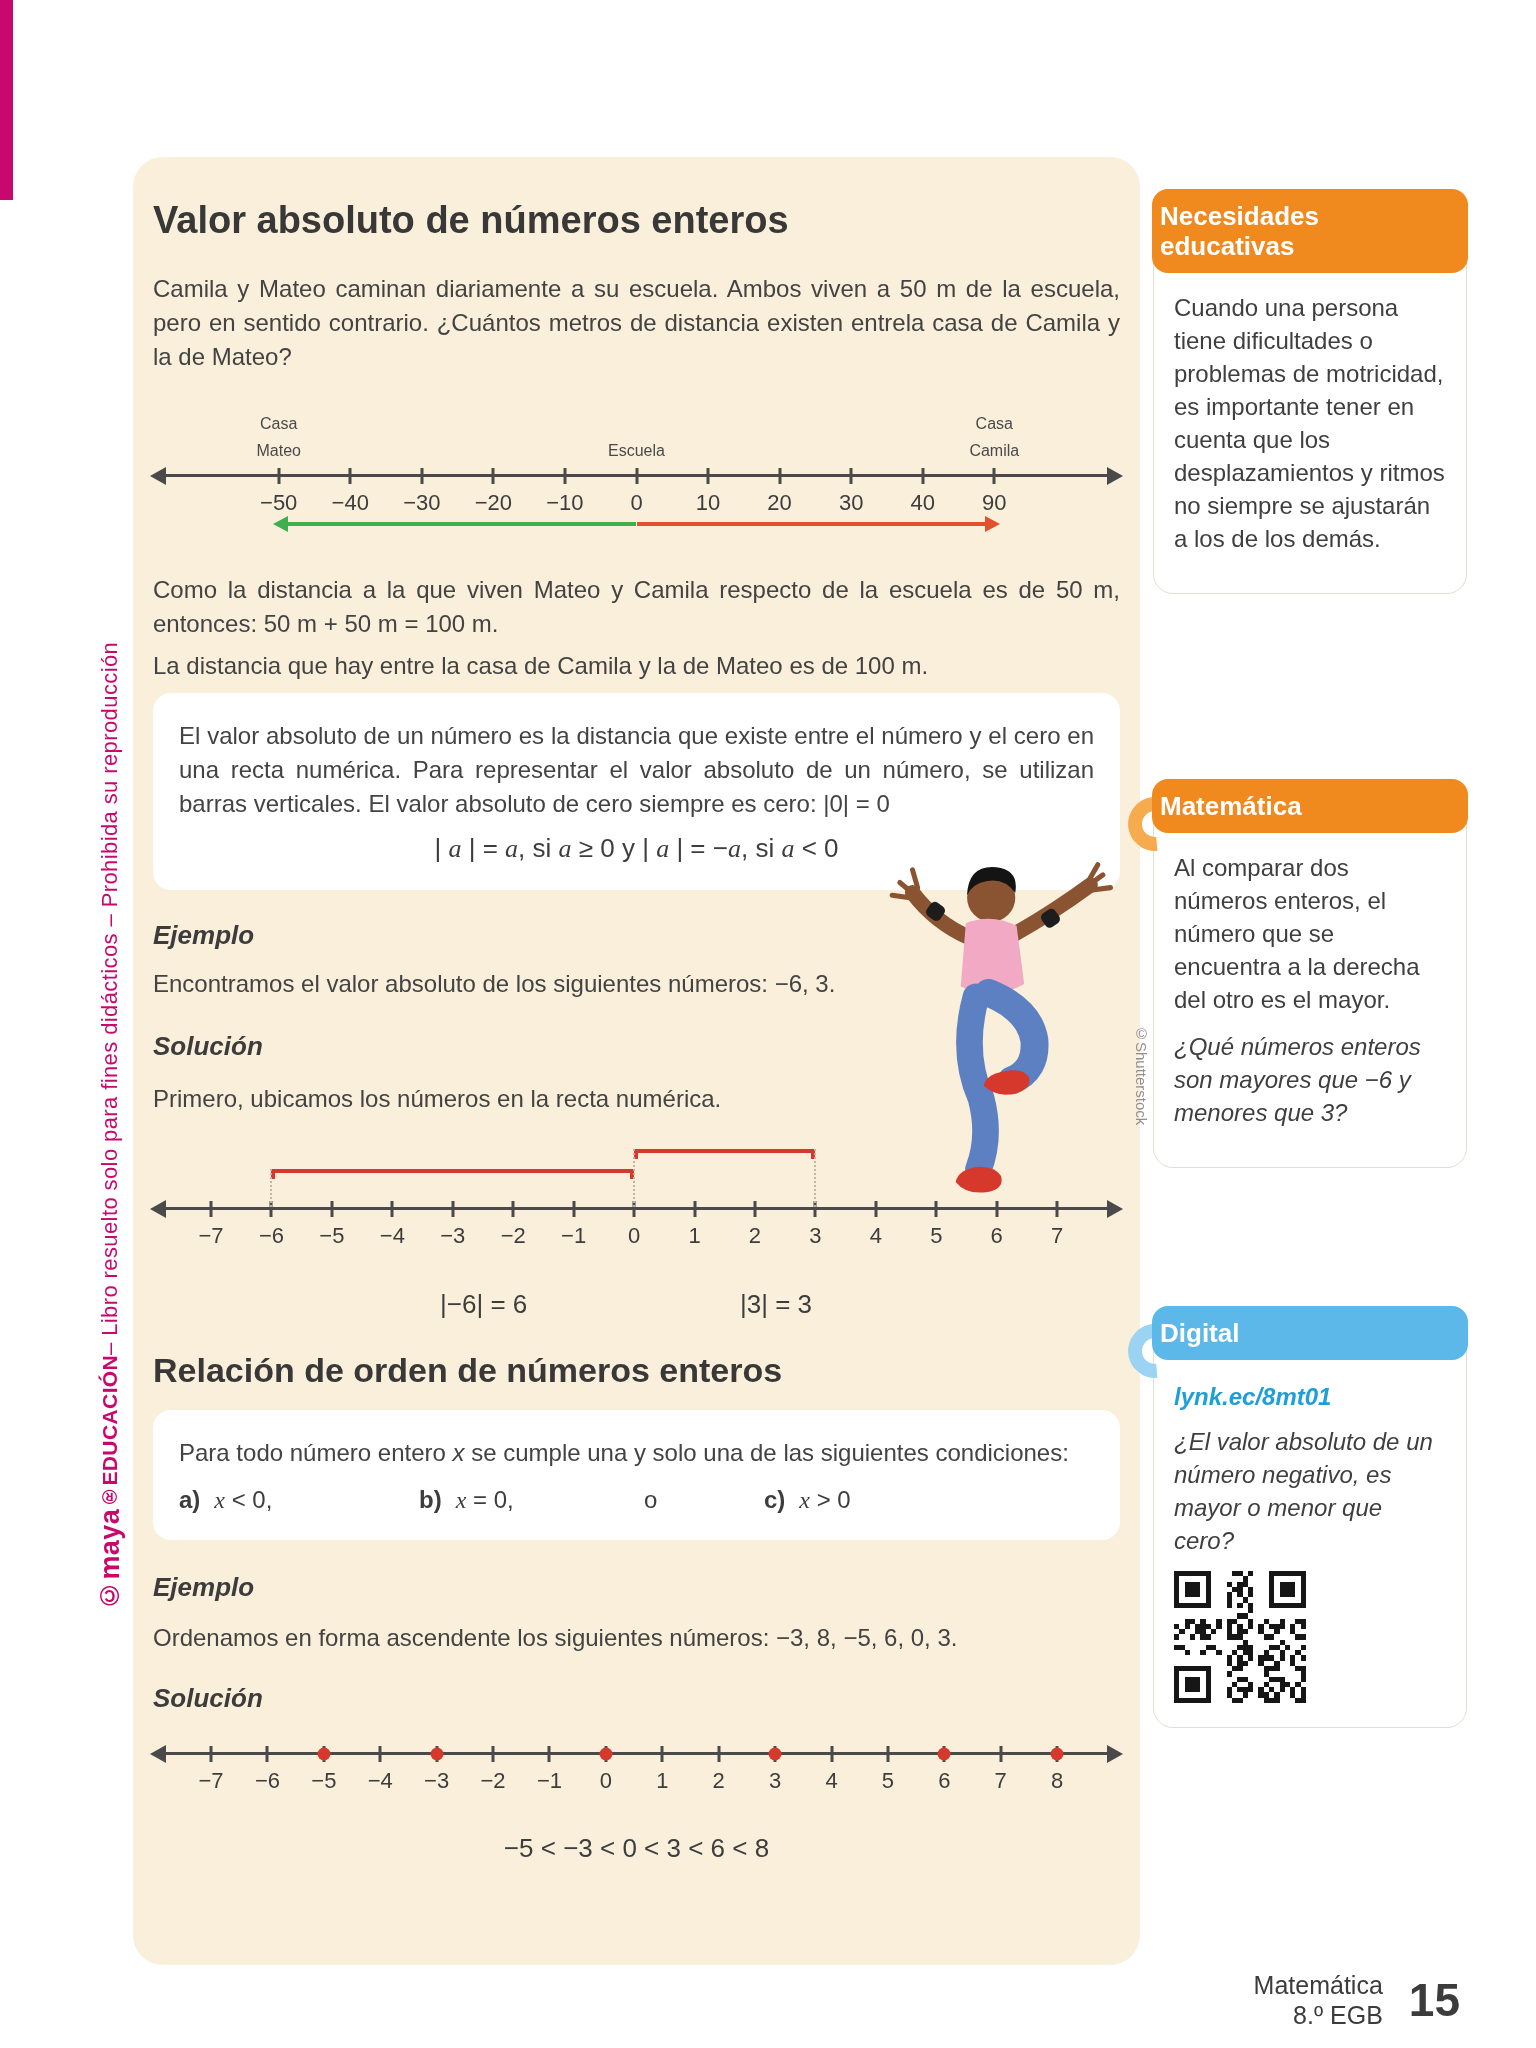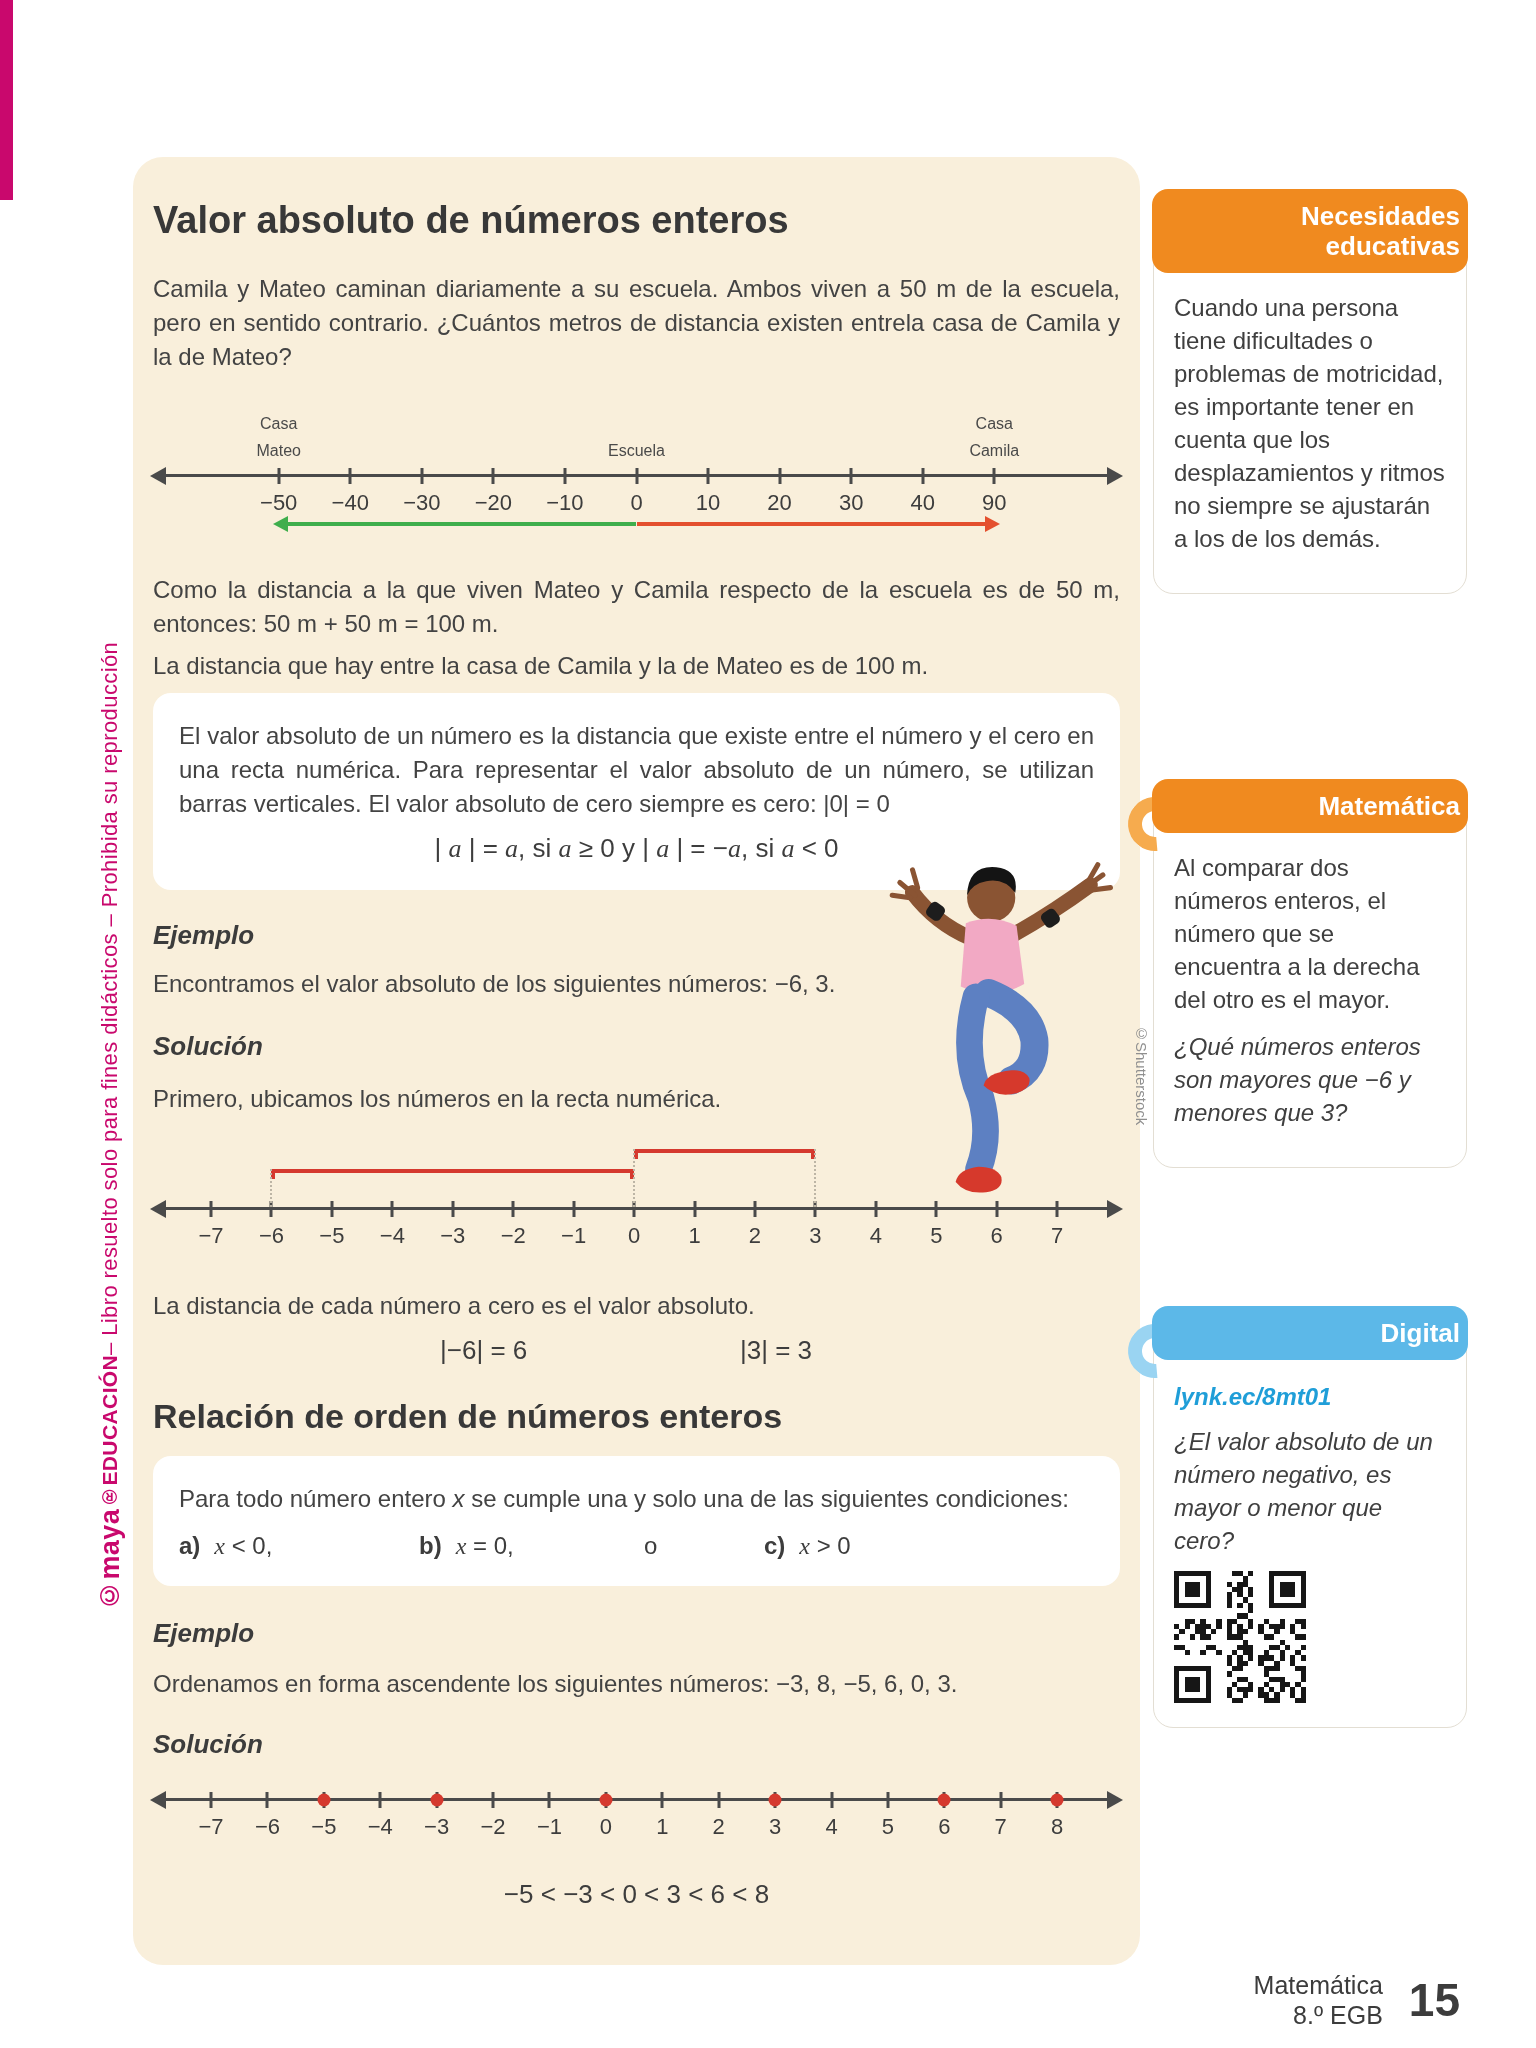--- a/index.html
+++ b/index.html
@@ -65,21 +65,21 @@
   .opt.w2{width:225px;}
   .opt.w3{width:120px;}
 
   .dancer{position:absolute;left:727px;top:690px;width:270px;height:368px;z-index:5;}
   .shutterstock{position:absolute;left:1000px;top:868px;writing-mode:vertical-rl;font-size:15px;color:#8f8f8f;z-index:6;}
 
   
   .side-card{position:absolute;left:1153px;width:314px;background:#fff;border:1.5px solid #e3ded3;
       border-radius:20px;box-sizing:border-box;}
   .side-badge{position:relative;z-index:2;background:var(--orange);border-radius:16px;color:#fff;
-      font-weight:bold;font-size:26px;line-height:30px;text-align:right;padding:12px 8px;
+      font-weight:bold;font-size:26px;line-height:30px;text-align:left;padding:12px 8px;
       margin:-2px -2px 12px -2px;}
   .side-badge.blue{background:var(--blue);}
   .c-icon{position:absolute;width:54px;height:54px;border-radius:50%;box-sizing:border-box;
       border:14px solid var(--orange-light);border-right-color:transparent;transform:rotate(40deg);
       left:-26px;top:16px;z-index:1;}
   .c-icon.blue{border-color:var(--blue-light);border-right-color:transparent;}
   .side-body{padding:6px 20px 24px 20px;font-size:24px;line-height:33px;color:#3f3f3f;}
   .side-body p{margin:0 0 14px 0;}
   .side-body .q{font-style:italic;}
   .digital-link{display:block;color:var(--link-blue);font-style:italic;font-weight:bold;
@@ -198,21 +198,20 @@
         <div class="nl-tick" style="left: 93.5%; top: 80px;"></div>
         <div class="nl-tlabel" style="left: 93.5%; top: 102px;">7</div>
         <div class="nl-bracket" style="left: 12.25%; width: 37.5%; top: 48px;"></div>
         <div class="nl-dotv" style="left: 12.25%; top: 48px; height: 38px;"></div>
         <div class="nl-dotv" style="left: 49.75%; top: 48px; height: 38px;"></div>
         <div class="nl-bracket" style="left: 49.75%; width: 18.75%; top: 28px;"></div>
         <div class="nl-dotv" style="left: 49.75%; top: 28px; height: 58px;"></div>
         <div class="nl-dotv" style="left: 68.5%; top: 28px; height: 58px;"></div>
       </div>
 
-    <p class="body" style="margin-bottom:12px;text-align:left;">La distancia de cada número a cero es el valor absoluto.</p>
 
     <div class="results">
       <span style="left:287px;">|−6| = 6</span>
       <span style="left:587px;">|3| = 3</span>
     </div>
 
     <h2 class="section-title">Relación de orden de números enteros</h2>
 
     <div class="white-box" id="cond-box" style="margin-bottom:32px;">
       <p class="body" style="margin:0;text-align:left;"><span>Para todo número entero </span><i>x</i><span> se cumple una y solo una de las siguientes condiciones:</span></p>

